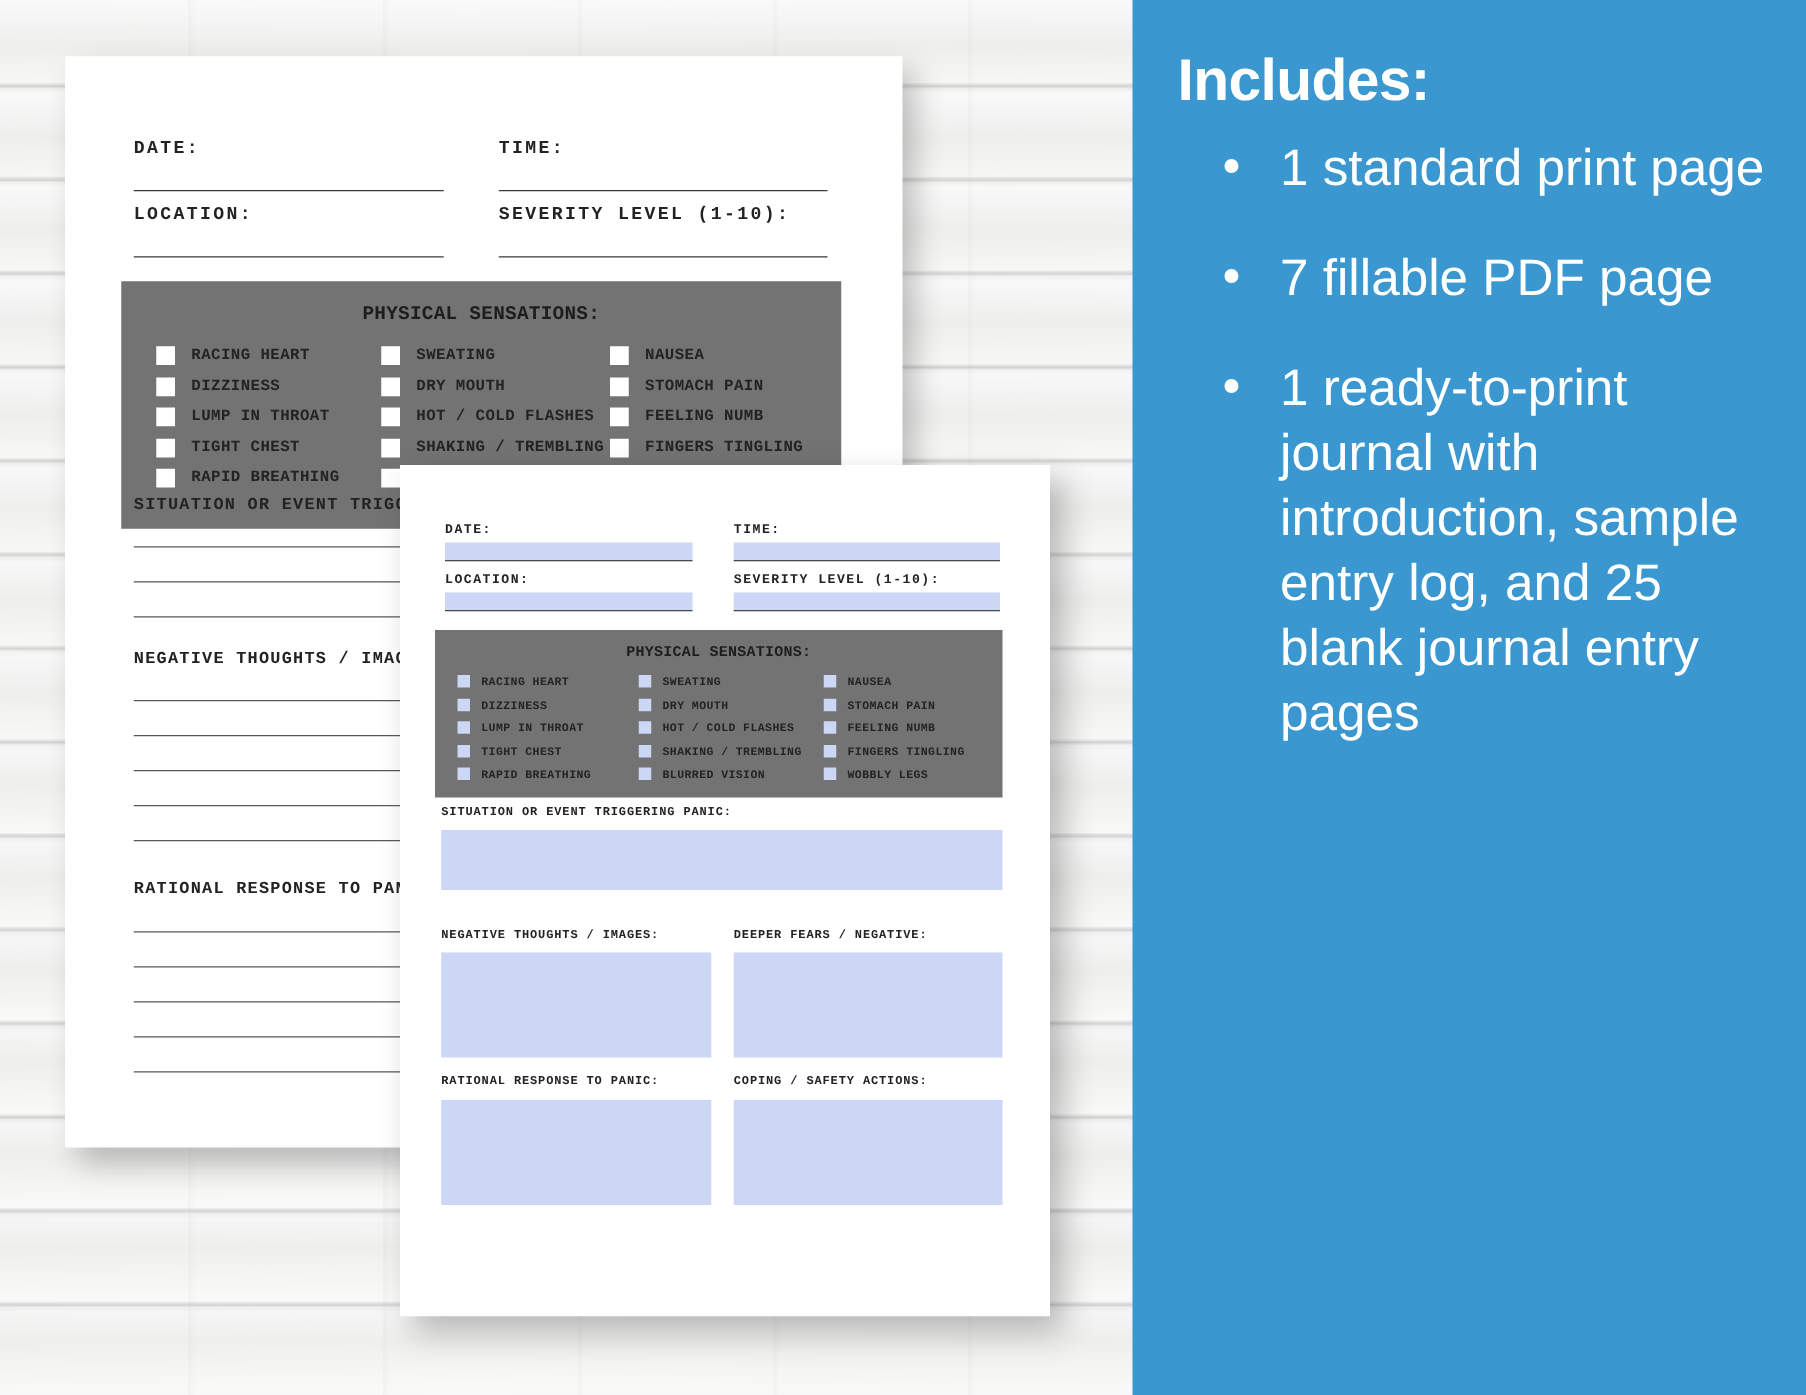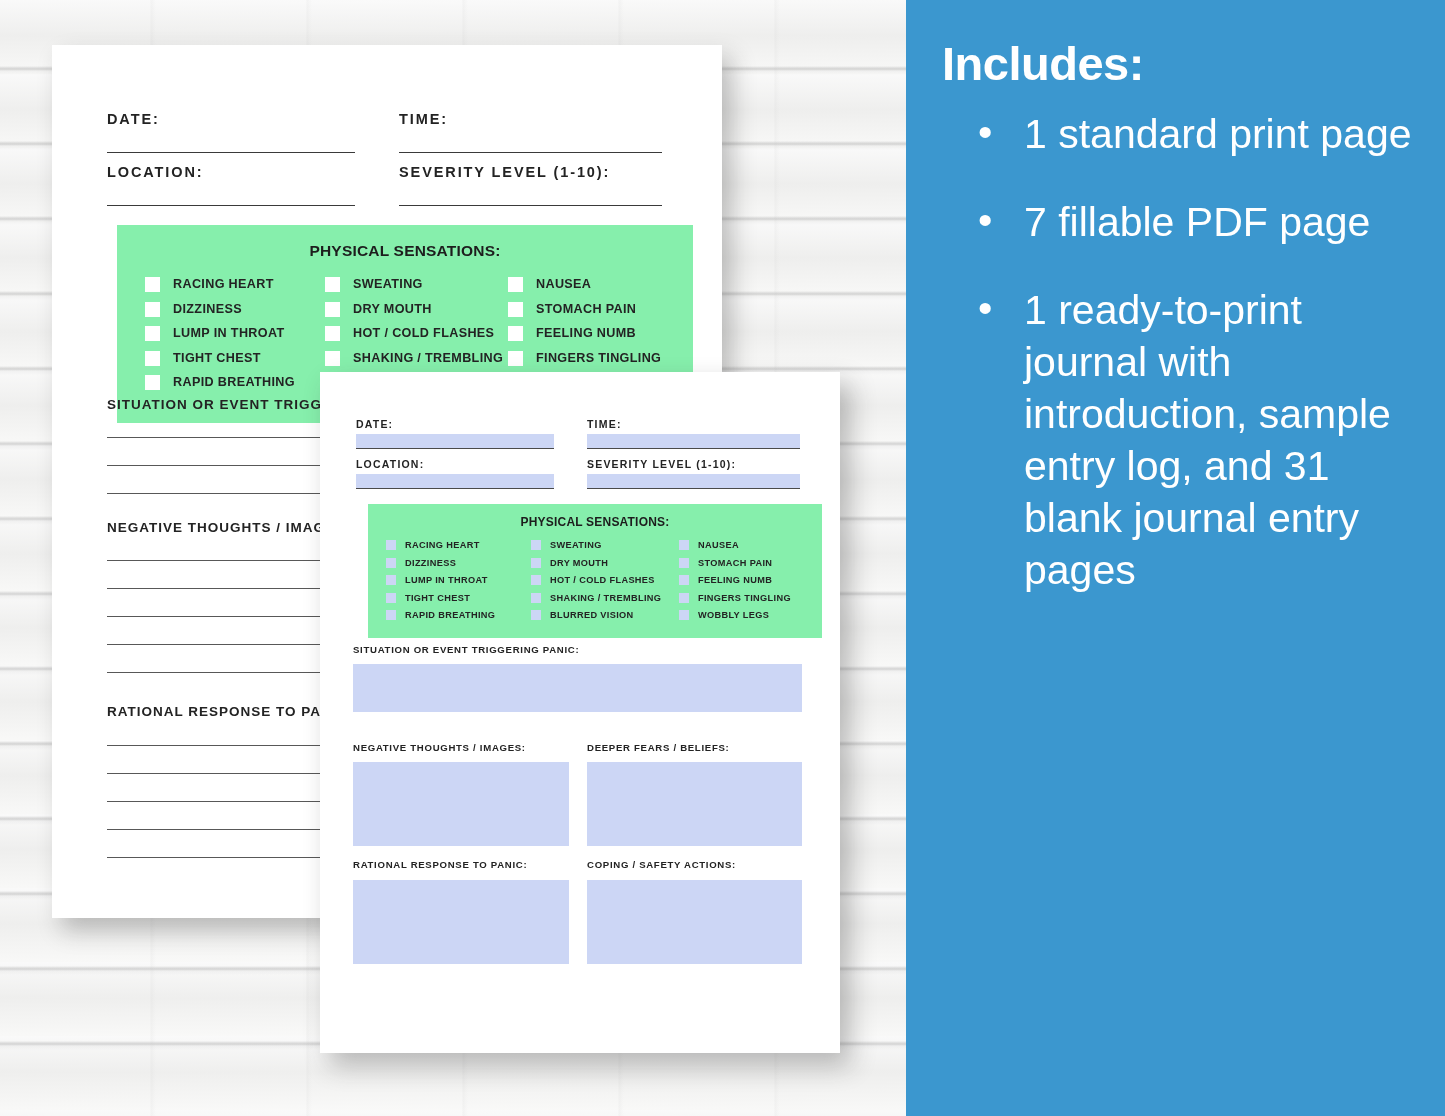--- a/index.html
+++ b/index.html
@@ -45,20 +45,21 @@
         rgba(190,190,190,0.20) 151px,
         rgba(210,210,210,0.10) 154px,
         rgba(255,255,255,0) 156px);
     opacity: .55;
   }
 
   
   .sheet {
     position: absolute;
     background: #ffffff;
+    font-family: Liberation Mono, monospace;
   }
   #sheet-print {
     left: 52px;  top: 45px;
     width: 670px; height: 873px;
     box-shadow: 10px 12px 22px rgba(40,40,40,0.28);
   }
   #sheet-pdf {
     left: 320px; top: 372px;
     width: 520px; height: 681px;
     box-shadow: 10px 12px 24px rgba(40,40,40,0.30);
@@ -83,21 +84,21 @@
     position: absolute;
     font-size: 13.5px; font-weight: 700; color: #232323;
     letter-spacing: 1.0px; white-space: nowrap;
   }
   #sheet-print .writeline {
     position: absolute; height: 0;
     border-top: 1.5px solid #585858;
   }
 
   
-  .sens-panel { position: absolute; background: #86efac; margin-left: 20px; }
+  .sens-panel { position: absolute; background: #737373; }
   .sens-head {
     position: absolute; left: 0; right: 0;
     text-align: center; font-weight: 700; color: #1d1d1d;
   }
   .sens-grid { position: absolute; display: grid; }
   .sens-item { display: flex; align-items: flex-start; }
   .cbox { flex: none; background: #ffffff; }
   .cbox.lav { background: #ccd6f5; }
   .sens-text {
     font-weight: 700; color: #232323; letter-spacing: .35px;
@@ -367,32 +368,32 @@
           </div>
       </div>
     </div>
 
     <div class="sec-title" style="left:33px; top:272px;">SITUATION OR EVENT TRIGGERING PANIC:</div>
     <div class="textbox" style="left:33px; top:292px; width:449px; height:48px;"></div>
 
     <div class="sec-title" style="left:33px; top:370px;">NEGATIVE THOUGHTS / IMAGES:</div>
     <div class="textbox" style="left:33px; top:390px; width:216px; height:84px;"></div>
 
-    <div class="sec-title" style="left:267px; top:370px;">DEEPER FEARS / BELIEFS:</div>
+    <div class="sec-title" style="left:267px; top:370px;">DEEPER FEARS / NEGATIVE:</div>
     <div class="textbox" style="left:267px; top:390px; width:215px; height:84px;"></div>
 
     <div class="sec-title" style="left:33px; top:487px;">RATIONAL RESPONSE TO PANIC:</div>
     <div class="textbox" style="left:33px; top:508px; width:216px; height:84px;"></div>
 
     <div class="sec-title" style="left:267px; top:487px;">COPING / SAFETY ACTIONS:</div>
     <div class="textbox" style="left:267px; top:508px; width:215px; height:84px;"></div>
   </div>
 
   <div id="includes-panel">
     <h1 id="includes-title">Includes:</h1>
     <ul id="includes-list">
       <li>1 standard print page</li>
       <li>7 fillable PDF page</li>
-      <li>1 ready-to-print journal with introduction, sample entry log, and 31 blank journal entry pages</li>
+      <li>1 ready-to-print journal with introduction, sample entry log, and 25 blank journal entry pages</li>
     </ul>
   </div>
 
 </div>
 
 </body></html>

